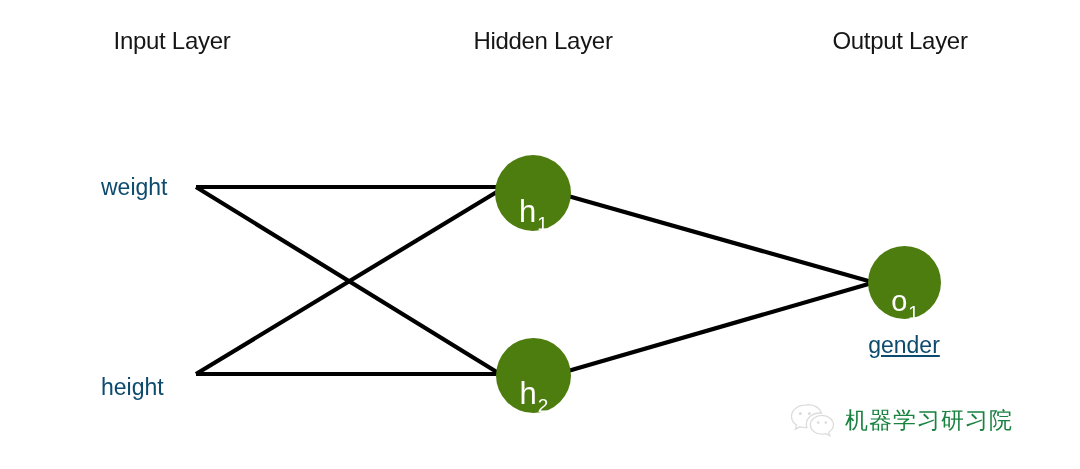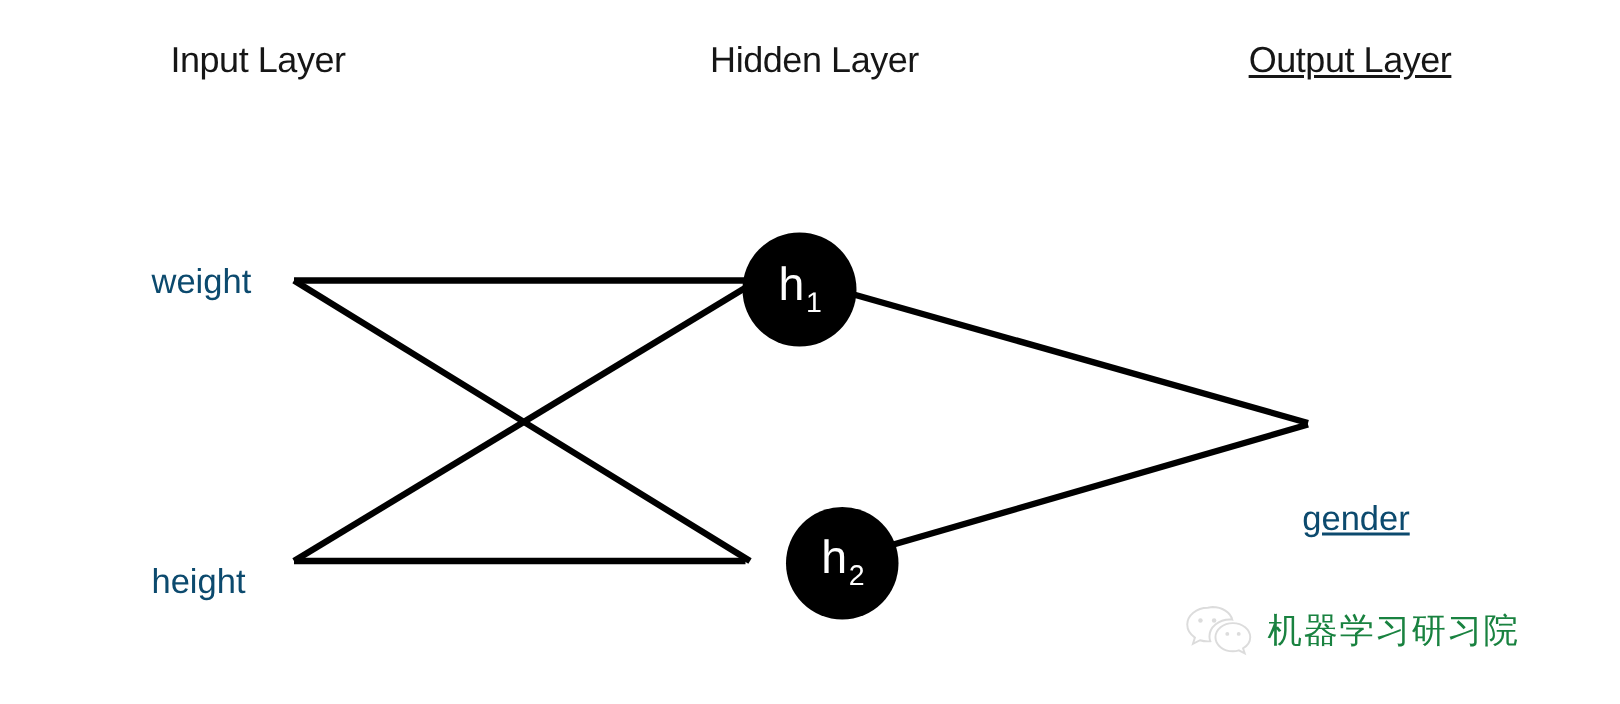--- a/index.html
+++ b/index.html
@@ -25,44 +25,44 @@
     font-size: 24px;
     font-weight: 400;
     color: #161616;
     letter-spacing: -0.3px;
     white-space: nowrap;
     transform: translateX(-50%);
     line-height: 1;
   }
   #title-input  { left: 172px; top: 29px; }
   #title-hidden { left: 543px; top: 29px; text-align: right; }
-  #title-output { left: 900px; top: 29px; text-decoration: underline; }
+  #title-output { left: 900px; top: 29px; }
 
   
   #edges {
     position: absolute;
     left: 0;
     top: 0;
     width: 1080px;
     height: 469px;
   }
   .edge {
     stroke: #000000;
     stroke-width: 4.2;
     stroke-linecap: butt;
     fill: none;
   }
 
   
   .node {
     position: absolute;
     border-radius: 50%;
-    background: #000000;
+    background: #4d7c0f;
     display: flex;
-    align-items: center;
+    align-items: flex-end;
     justify-content: center;
     color: #ffffff;
   }
   .node-label {
     font-size: 31px;
     font-weight: 400;
     line-height: 1;
     position: relative;
     color: #ffffff;
     display: inline-block;
@@ -72,21 +72,21 @@
     font-size: 19px;
     position: relative;
     top: 8px;
     left: 1px;
   }
   #node-h1 {
     left: 495px;  top: 155px;
     width: 76px;  height: 76px;
   }
   #node-h2 {
-    left: 524px;  top: 338px;
+    left: 496px;  top: 338px;
     width: 75px;  height: 75px;
   }
   #node-o1 {
     left: 868px;  top: 246px;
     width: 73px;  height: 73px;
   }
   #node-h1 .node-label,
   #node-h2 .node-label { transform: translateY(-4px); }
   #node-o1 .node-label { transform: translateY(-3px); font-size: 29px; }
 
@@ -147,20 +147,23 @@
   </svg>
 
   <div class="node" id="node-h1">
     <span class="node-label"><span>h</span><span class="sub">1</span></span>
   </div>
 
   <div class="node" id="node-h2">
     <span class="node-label"><span>h</span><span class="sub">2</span></span>
   </div>
 
+  <div class="node" id="node-o1">
+    <span class="node-label"><span>o</span><span class="sub">1</span></span>
+  </div>
 
   <div class="io-label" id="label-weight">weight</div>
   <div class="io-label" id="label-height">height</div>
 
   <div class="io-label" id="label-gender">gender</div>
 
   <div id="watermark">
     <span>
       <svg width="48" height="36" viewBox="0 0 48 36" fill="none" xmlns="http://www.w3.org/2000/svg">
         <path d="M17.2 3.2C9.6 3.2 3.5 8.2 3.5 14.4c0 3.5 2 6.6 5.1 8.7l-1.3 4.1 4.7-2.4c1.6.5 3.4.8 5.2.8.6 0 1.1 0 1.7-.1-.4-1-.6-2.1-.6-3.2 0-6.3 6.1-11.3 13.7-11.3.5 0 1 0 1.5.1-1.2-4.8-6.7-8.4-13.3-8.4z" stroke="#dcdcdc" stroke-width="1.3" fill="#ffffff"></path>

